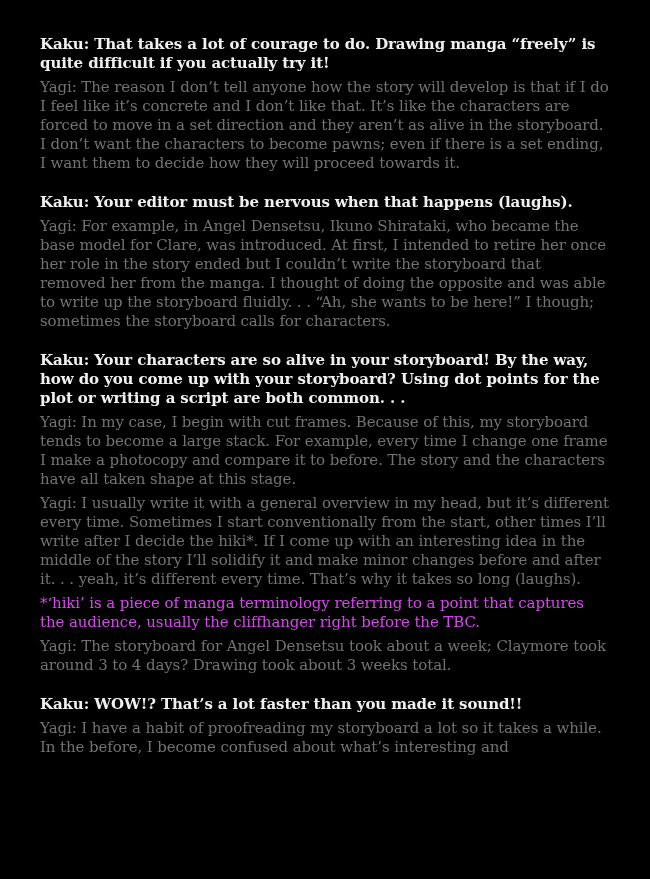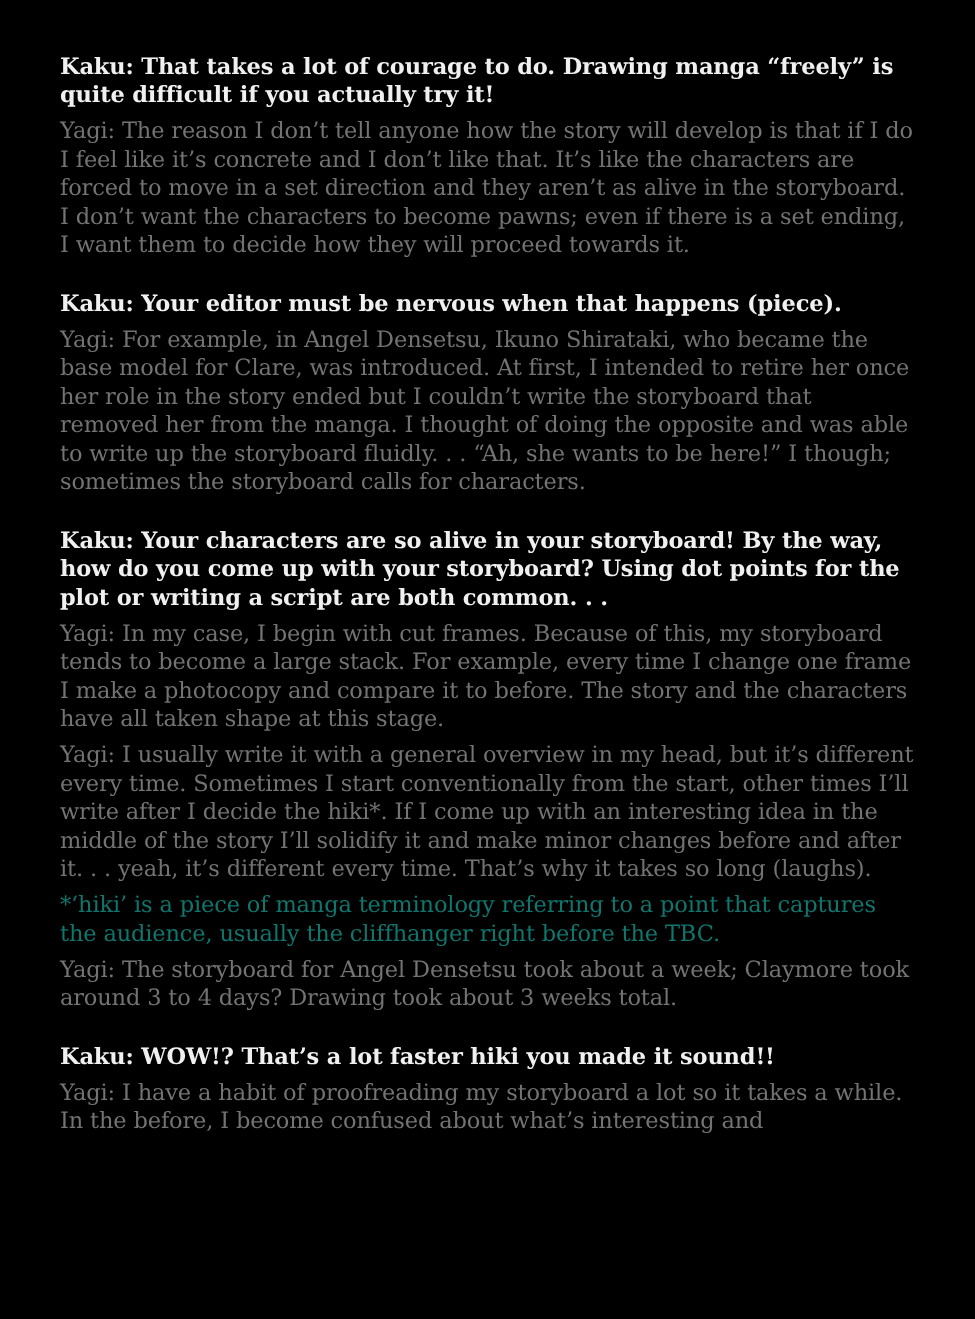--- a/index.html
+++ b/index.html
@@ -33,47 +33,47 @@
   }
   .question.first {
     margin-top: 0 !important;
   }
   .answer {
     color: #737373;
     font-weight: normal;
     margin-top: 5px !important;
   }
   .footnote {
-    color: #0f766e;
+    color: #d946ef;
     font-weight: normal;
     margin-top: 5px !important;
   }
 </style>
 </head>
 <body>
 
 <div class="page">
 
   <p class="question first">Kaku: That takes a lot of courage to do. Drawing manga “freely” is quite difficult if you actually try it!</p>
 
   <p class="answer">Yagi: The reason I don’t tell anyone how the story will develop is that if I do I feel like it’s concrete and I don’t like that. It’s like the characters are forced to move in a set direction and they aren’t as alive in the storyboard. I don’t want the characters to become pawns; even if there is a set ending, I want them to decide how they will proceed towards it.</p>
 
-  <p class="question">Kaku: Your editor must be nervous when that happens (piece).</p>
+  <p class="question">Kaku: Your editor must be nervous when that happens (laughs).</p>
 
   <p class="answer">Yagi: For example, in Angel Densetsu, Ikuno Shirataki, who became the base model for Clare, was introduced. At first, I intended to retire her once her role in the story ended but I couldn’t write the storyboard that removed her from the manga. I thought of doing the opposite and was able to write up the storyboard fluidly. . . “Ah, she wants to be here!” I though; sometimes the storyboard calls for characters.</p>
 
   <p class="question">Kaku: Your characters are so alive in your storyboard! By the way, how do you come up with your storyboard? Using dot points for the plot or writing a script are both common. . .</p>
 
   <p class="answer">Yagi: In my case, I begin with cut frames. Because of this, my storyboard tends to become a large stack. For example, every time I change one frame I make a photocopy and compare it to before. The story and the characters have all taken shape at this stage.</p>
 
 
   <p class="answer">Yagi: I usually write it with a general overview in my head, but it’s different every time. Sometimes I start conventionally from the start, other times I’ll write after I decide the hiki*. If I come up with an interesting idea in the middle of the story I’ll solidify it and make minor changes before and after it. . . yeah, it’s different every time. That’s why it takes so long (laughs).</p>
 
   <p class="footnote">*‘hiki’ is a piece of manga terminology referring to a point that captures the audience, usually the cliffhanger right before the TBC.</p>
 
 
   <p class="answer">Yagi: The storyboard for Angel Densetsu took about a week; Claymore took around 3 to 4 days? Drawing took about 3 weeks total.</p>
 
-  <p class="question">Kaku: WOW!? That’s a lot faster hiki you made it sound!!</p>
+  <p class="question">Kaku: WOW!? That’s a lot faster than you made it sound!!</p>
 
   <p class="answer">Yagi: I have a habit of proofreading my storyboard a lot so it takes a while. In the before, I become confused about what’s interesting and</p>
 
 </div>
 
 </body></html>

